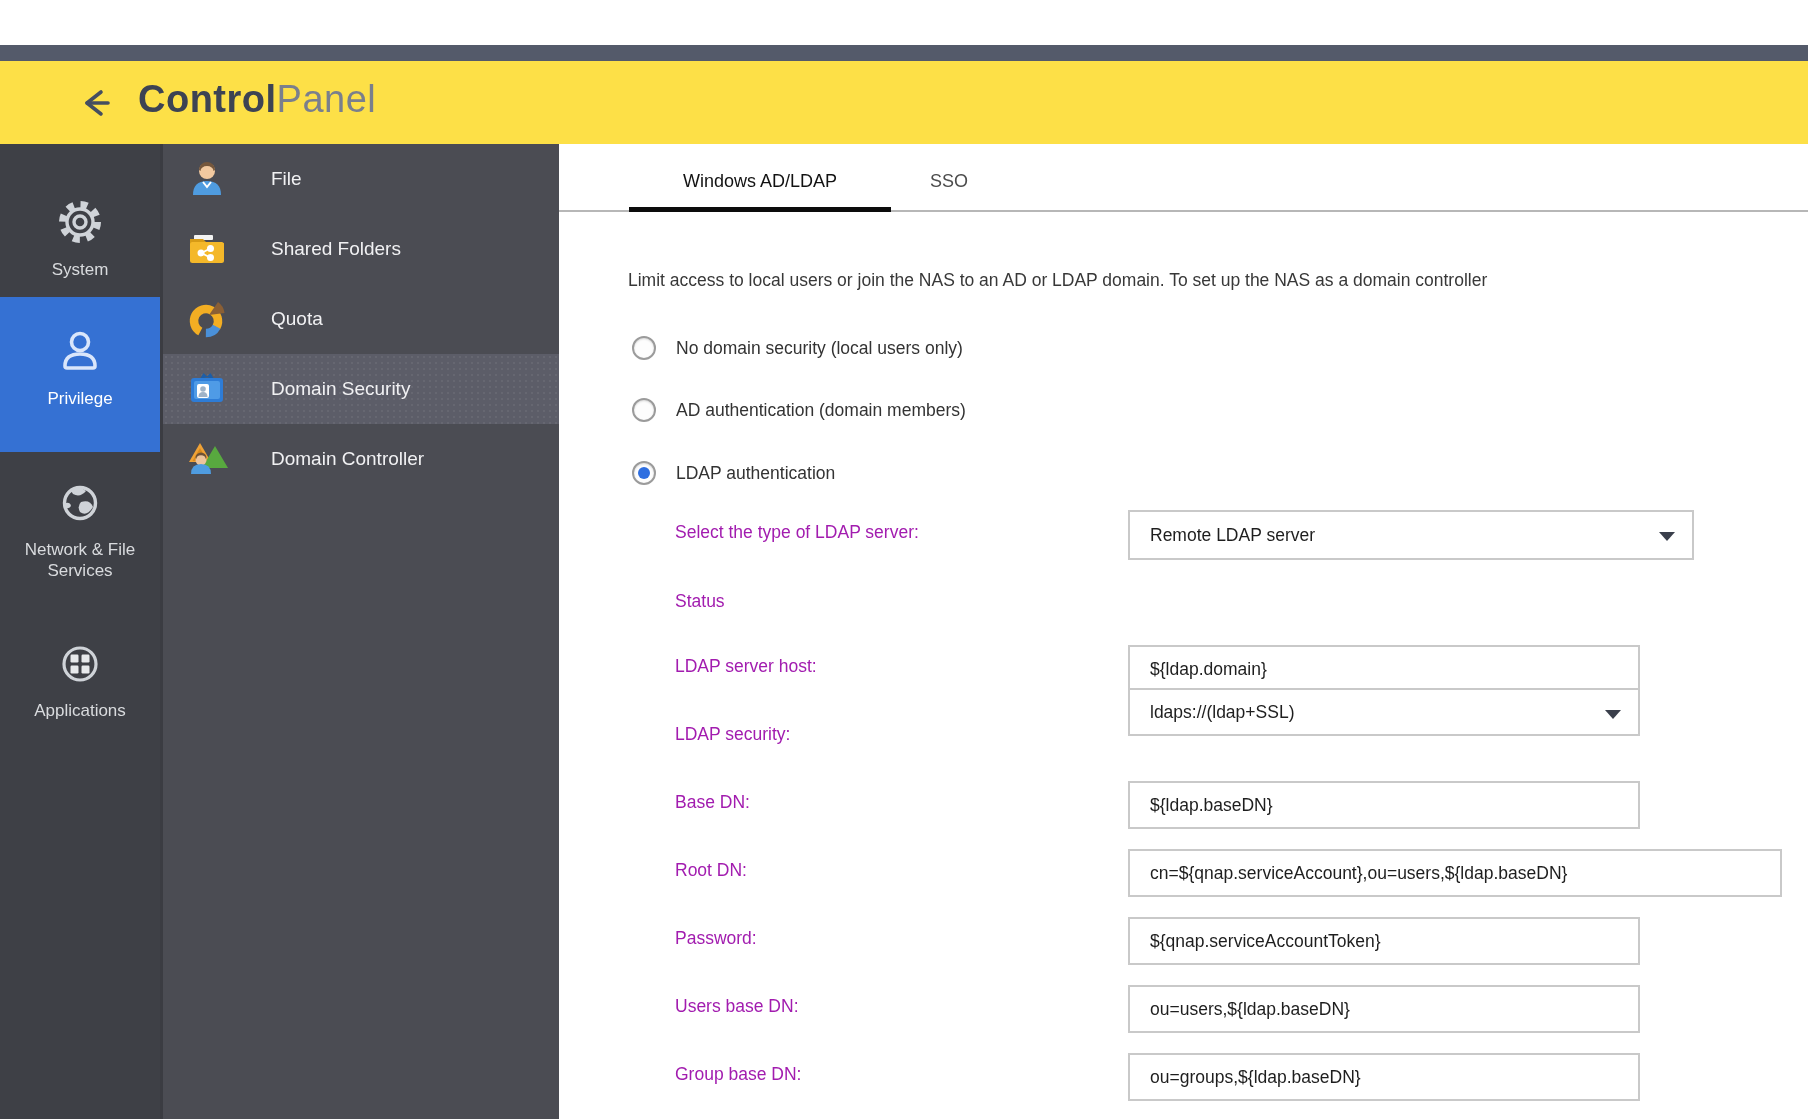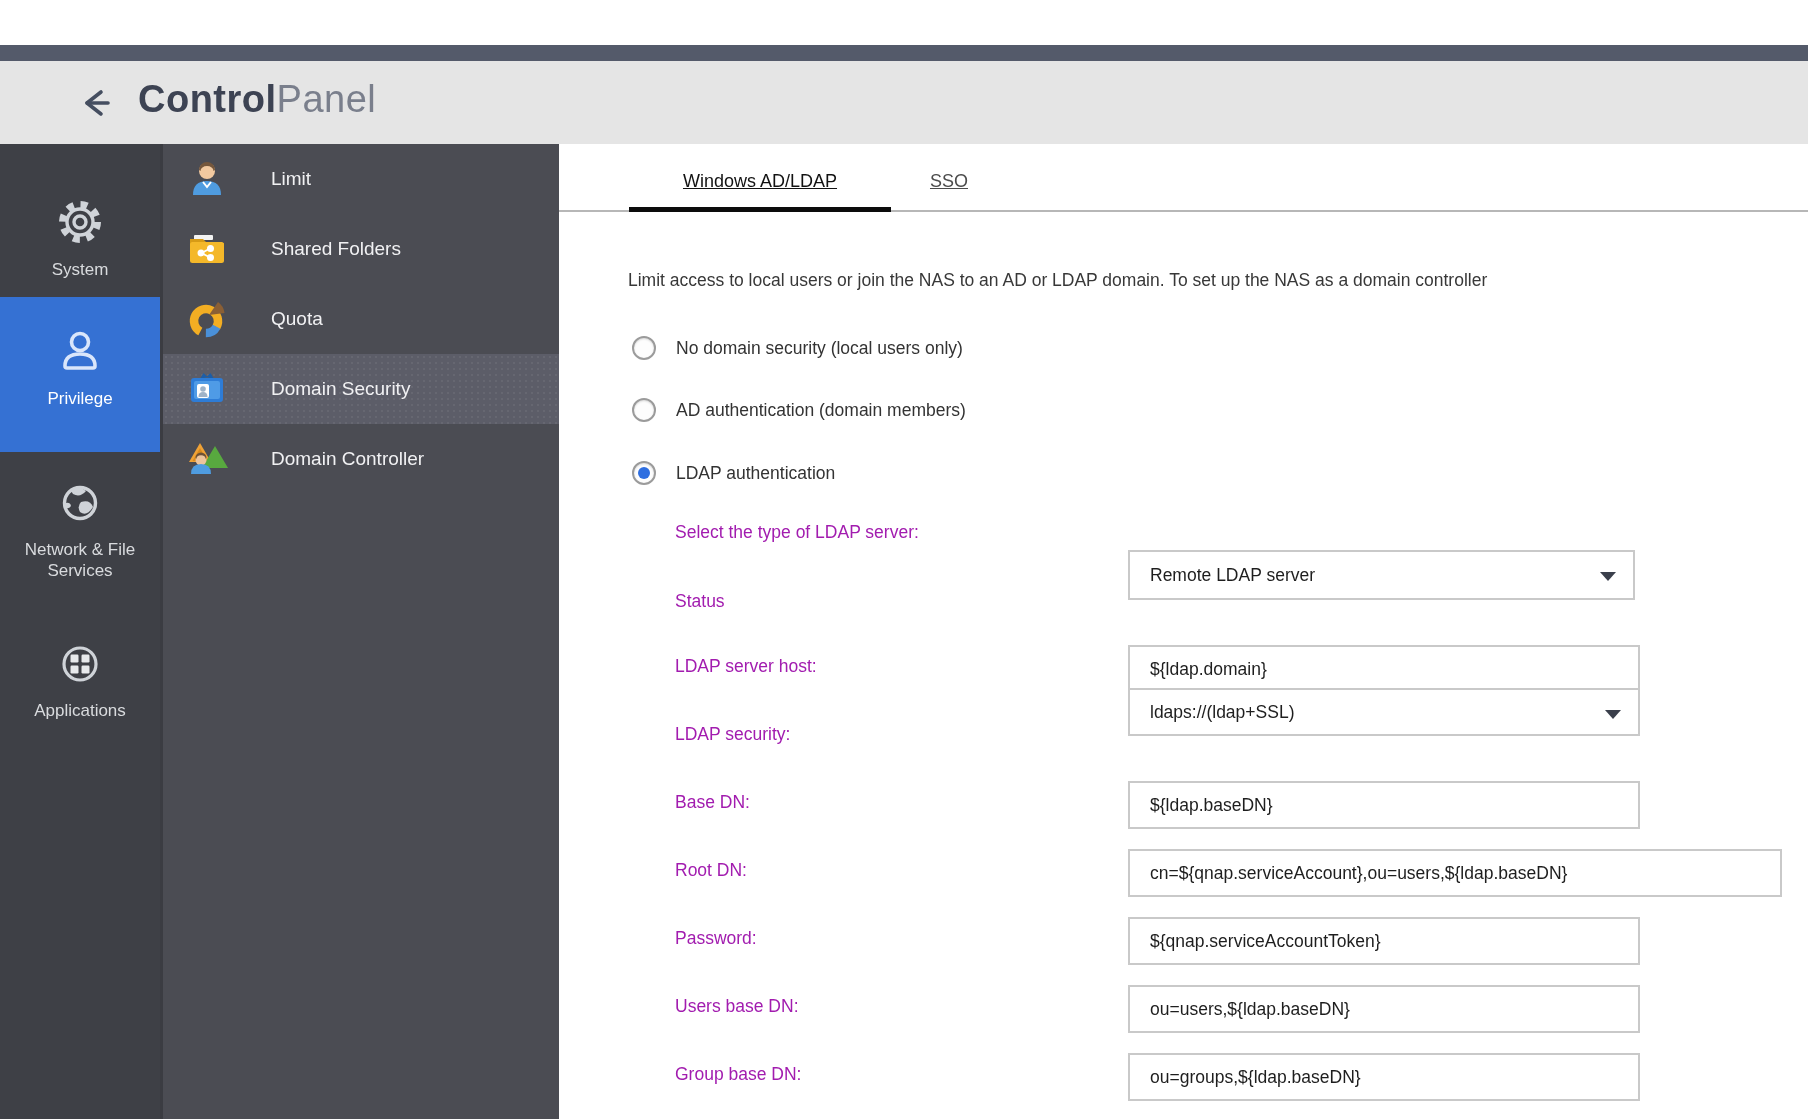--- a/index.html
+++ b/index.html
@@ -16,21 +16,21 @@
     radial-gradient(circle at 30% 90%, rgba(120,150,220,.18), rgba(255,255,255,0) 55%),
     radial-gradient(circle at 70% 20%, rgba(120,150,220,.15), rgba(255,255,255,0) 50%),#fbfcfe;}
   .thumb.t3{left:1127px;width:198px;background:
     radial-gradient(circle at 50% 50%, rgba(210,200,170,.20), rgba(255,255,255,0) 60%),#fdfdfc;}
   .thumb.t4{left:1565px;width:221px;background:
     linear-gradient(90deg, rgba(235,170,80,.22) 0 22px, rgba(255,255,255,0) 22px 40px, rgba(235,170,80,.14) 40px 100%),#fefcf8;}
 
   .dark-bar{position:absolute;left:0;top:45px;width:100%;height:16px;background:#545a6a;}
 
   
-  .header{position:absolute;left:0;top:61px;width:100%;height:83px;background:#e5e5e5;}
+  .header{position:absolute;left:0;top:61px;width:100%;height:83px;background:#fde047;}
   .back-btn{position:absolute;left:76px;top:22px;width:40px;height:40px;cursor:pointer;}
   .app-title{position:absolute;left:138px;top:17px;font-size:38px;letter-spacing:.5px;}
   .app-title .tb{font-weight:700;color:#3d4353;}
   .app-title .tl{font-weight:400;color:#7a7f8c;}
 
   
   .nav{position:absolute;left:0;top:144px;width:160px;height:975px;background:#3e4046;}
   .nav-item{position:absolute;left:0;width:160px;text-align:center;color:#d9dbde;cursor:pointer;}
   .nav-item .nicon{display:block;margin:0 auto;}
   .nav-item .nlabel{display:block;font-size:17px;line-height:21px;margin-top:9px;}
@@ -42,39 +42,39 @@
 
   
   .menu{position:absolute;left:160px;top:144px;width:399px;height:975px;background:#4b4c53;border-left:3px solid #3b3c42;box-sizing:border-box;}
   .menu-item{display:flex;align-items:center;height:70px;padding-left:22px;color:#f1f1f3;font-size:19px;cursor:pointer;}
   .menu-item .micon{width:44px;height:44px;margin-right:42px;flex:0 0 44px;}
   .menu-item.selected{background:#5c5d68;background-image:radial-gradient(circle, rgba(255,255,255,.06) 1px, transparent 1.2px);background-size:6px 6px;font-weight:400;}
 
   
   .main{position:absolute;left:559px;top:144px;width:1249px;height:975px;background:#fff;}
   .tabbar{position:absolute;left:0;top:0;width:100%;height:68px;border-bottom:2px solid #b7b7b7;box-sizing:border-box;}
-  .tab{position:absolute;top:0;height:68px;line-height:74px;text-align:center;font-size:18px;cursor:pointer;box-sizing:border-box;text-decoration:underline;}
+  .tab{position:absolute;top:0;height:68px;line-height:74px;text-align:center;font-size:18px;cursor:pointer;box-sizing:border-box;}
   .tab.active{left:70px;width:262px;color:#121212;font-weight:500;border-bottom:5px solid #0c0c0c;}
   .tab.plain{left:330px;width:120px;color:#4c4c4c;}
 
   .desc{position:absolute;left:69px;top:126px;font-size:17.5px;color:#383838;white-space:nowrap;}
 
   .radio-row{position:absolute;left:73px;display:flex;align-items:center;cursor:pointer;}
   .radio-row .rc{width:20px;height:20px;border-radius:50%;border:2px solid #9b9b9b;background:#fdfdfd;box-shadow:inset 0 1px 2px rgba(0,0,0,.15);margin-right:20px;position:relative;flex:0 0 20px;}
   .radio-row.checked .rc::after{content:"";position:absolute;left:4px;top:4px;width:12px;height:12px;border-radius:50%;background:#2e6ee0;}
   .radio-row .rlabel{font-size:17.5px;color:#333;}
   .r1{top:192px;}.r2{top:254px;}.r3{top:317px;}
 
   .flabel{position:absolute;left:116px;font-size:17.5px;color:#a21caf;}
   .fbox{position:absolute;left:569px;box-sizing:border-box;border:2px solid #c9c9c9;background:#fff;height:48px;font-size:17.5px;color:#1e1e1e;padding:0 0 0 20px;font-family:"Liberation Sans",sans-serif;}
   .fbox.dd{display:flex;align-items:center;cursor:pointer;position:absolute;}
   .dd .caret{position:absolute;right:17px;top:20px;width:0;height:0;border-left:8px solid transparent;border-right:8px solid transparent;border-top:9px solid #3a3f4b;}
   input.fbox{outline:none;}
 
-  .lb-type{top:378px;} .bx-type{top:366px;width:507px;height:50px;margin-top:40px;}
+  .lb-type{top:378px;} .bx-type{top:366px;width:566px;height:50px;}
   .lb-status{top:447px;}
   .lb-host{top:512px;} .bx-host{top:501px;width:512px;}
   .lb-sec{top:580px;}  .bx-sec{top:544px;width:512px;}
   .lb-base{top:648px;} .bx-base{top:637px;width:512px;}
   .lb-root{top:716px;} .bx-root{top:705px;width:654px;}
   .lb-pass{top:784px;} .bx-pass{top:773px;width:512px;}
   .lb-ubase{top:852px;}.bx-ubase{top:841px;width:512px;}
   .lb-gbase{top:920px;}.bx-gbase{top:909px;width:512px;}
 </style>
 </head>
@@ -138,21 +138,21 @@
   </div>
 
   <div class="menu">
     <div class="menu-item">
       <svg class="micon" viewBox="0 0 44 44">
         <circle cx="22" cy="14" r="8" fill="#f2c9a0"></circle>
         <path d="M14 13 a8 8 0 0 1 16 0 l-1.5 1 a6.5 5 0 0 0 -13 0 z" fill="#75573c"></path>
         <path d="M8 38 q0 -14 14 -14 q14 0 14 14 z" fill="#4f9ce0"></path>
         <path d="M18 25 l4 5 l4 -5" stroke="#fff" fill="none" stroke-width="2"></path>
       </svg>
-      <span>Limit</span>
+      <span>File</span>
     </div>
     <div class="menu-item">
       <svg class="micon" viewBox="0 0 44 44">
         <rect x="9" y="8" width="19" height="5" rx="1" fill="#f2f2f2"></rect>
         <path d="M5 12 h13 l4 4 h17 v5 H5 z" fill="#d79b16"></path>
         <rect x="5" y="15" width="34" height="21" rx="2.5" fill="#f4b82a"></rect>
         <g stroke="#fff" stroke-width="1.8" fill="#fff">
           <line x1="25" y1="21.5" x2="16.5" y2="26"></line>
           <line x1="16.5" y1="26" x2="25" y2="30.5"></line>
           <circle cx="25.5" cy="21.5" r="2.6"></circle>

